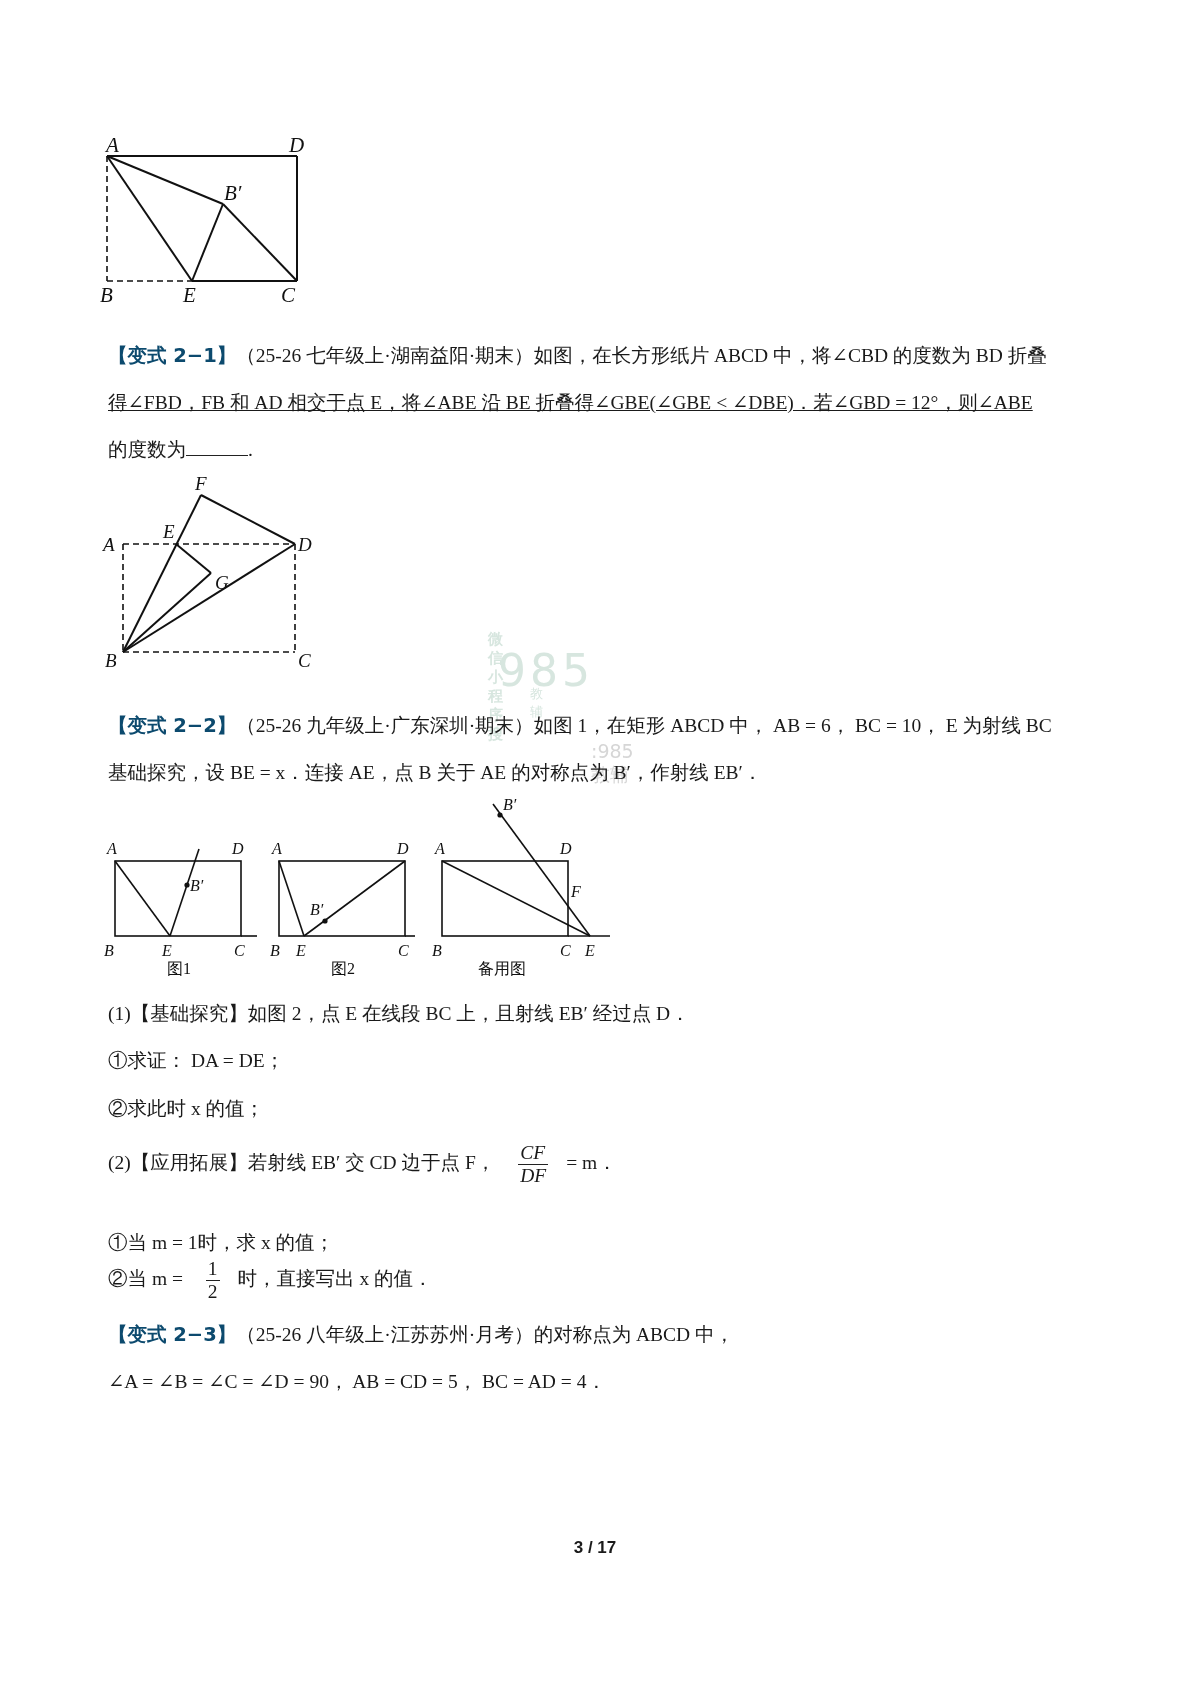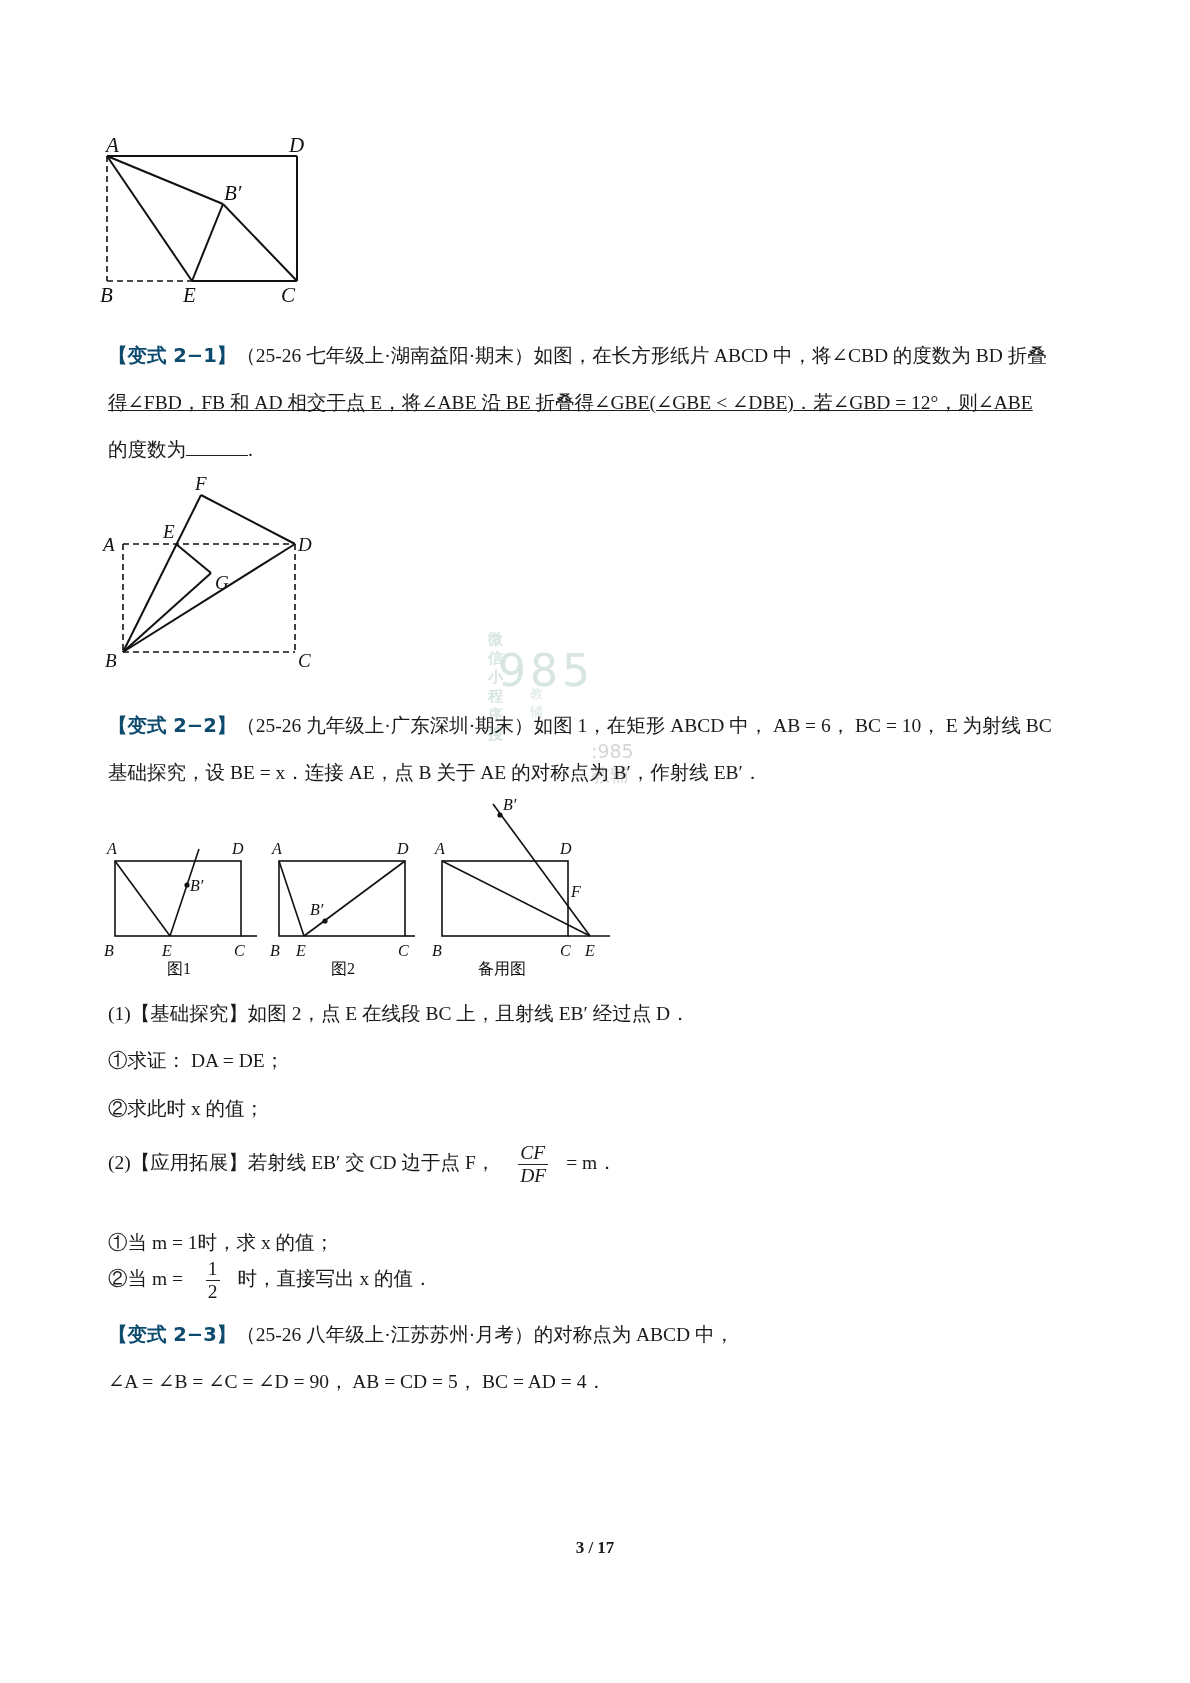--- a/index.html
+++ b/index.html
@@ -9,21 +9,21 @@
   .line { position: absolute; left: 108px; font-size: 19.5px; line-height: 28px; white-space: nowrap; }
   .tag { color: #0c4a6e; font-weight: bold; font-family: "DejaVu Sans", sans-serif; }
   .blank { display: inline-block; width: 62px; border-bottom: 1.3px solid #222; height: 18px; vertical-align: baseline; }
   .frac { display: inline-block; vertical-align: middle; text-align: left; font-style: italic; line-height: 22px; margin: 0 18px; }
   .frac span { display: block; padding: 0 2px; }
   .frac .top { border-bottom: 1.2px solid #222; }
   .fracn { font-style: normal; }
   svg text { font-family: "Liberation Serif", serif; font-style: italic; fill: #111; }
   svg text.cap { font-style: normal; font-size: 16px; }
   .pageno { position: absolute; top: 1538px; left: 0; width: 1190px; text-align: center;
-            font-family: Liberation Serif, serif; font-weight: bold; font-size: 17px; }
+            font-family: Liberation Sans, sans-serif; font-weight: bold; font-size: 17px; }
   .wm { position: absolute; color: #d7e6df; font-family: "DejaVu Sans", sans-serif; }
 </style>
 </head>
 <body>
 
 <div class="wm" style="left:0;top:0;">
   <div class="wm" style="left:488px;top:630px;font-size:15px;font-weight:bold;">微信小程序搜</div>
   <div class="wm" style="left:498px;top:645px;font-size:44px;font-weight:normal;letter-spacing:4px;">985</div>
   <div class="wm" style="left:530px;top:685px;font-size:13px;">教辅</div>
   <div class="wm" style="left:572px;top:740px;font-size:19px;color:#d6d6d6;margin-left:19px;">:985 教辅</div>

